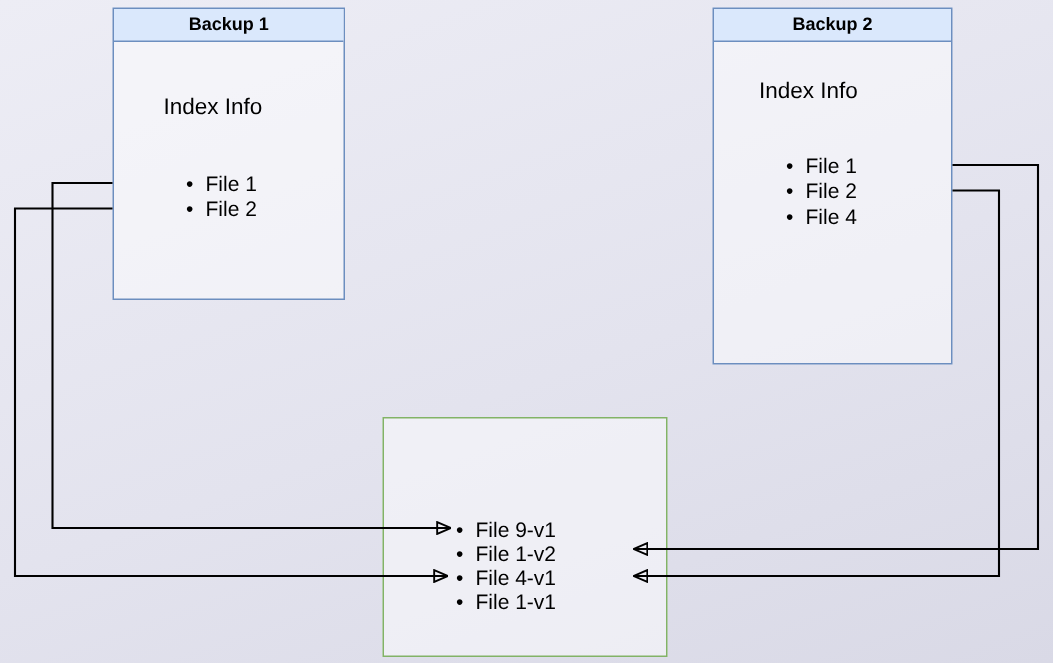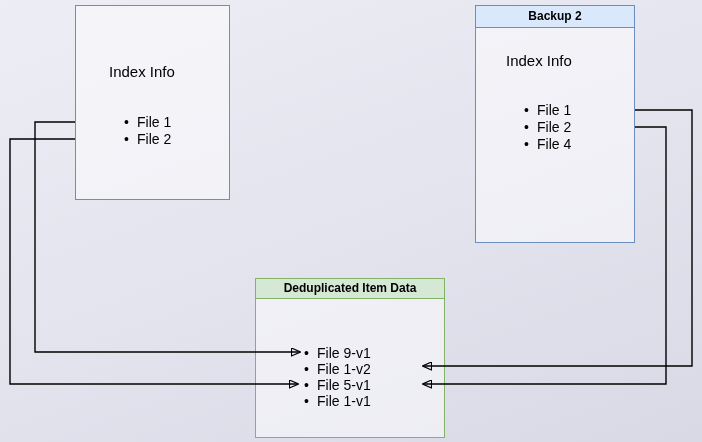--- a/index.html
+++ b/index.html
@@ -49,43 +49,43 @@
 
   svg.arrows { position: absolute; left: 0; top: 0; z-index: 5; pointer-events: none; }
   svg.arrows path { fill: none; stroke: #000000; stroke-width: 1.4; }
 </style>
 </head>
 <body>
 
 <div id="canvas">
 
   <div class="box" id="backup1">
+    <div class="titlebar">Backup 1</div>
     <div class="index">Index Info</div>
     <ul class="files">
       <li>File 1</li>
       <li>File 2</li>
     </ul>
   </div>
 
   <div class="box" id="backup2">
     <div class="titlebar">Backup 2</div>
     <div class="index">Index Info</div>
     <ul class="files">
       <li>File 1</li>
       <li>File 2</li>
       <li>File 4</li>
     </ul>
   </div>
 
   <div class="box" id="dedup">
-    <div class="titlebar">Deduplicated Item Data</div>
     <ul class="files">
       <li>File 9-v1</li>
       <li>File 1-v2</li>
-      <li>File 5-v1</li>
+      <li>File 4-v1</li>
       <li>File 1-v1</li>
     </ul>
   </div>
 
   <svg class="arrows" width="702" height="442" viewBox="0 0 702 442">
     <defs>
       <marker id="arrowhead" viewBox="0 0 10 10" refX="9.5" refY="5" markerWidth="10" markerHeight="9" markerUnits="userSpaceOnUse" orient="auto">
         <path d="M0,0.6 L10,5 L0,9.4 Z" fill="#000000" stroke="none"></path>
       </marker>
     </defs>

